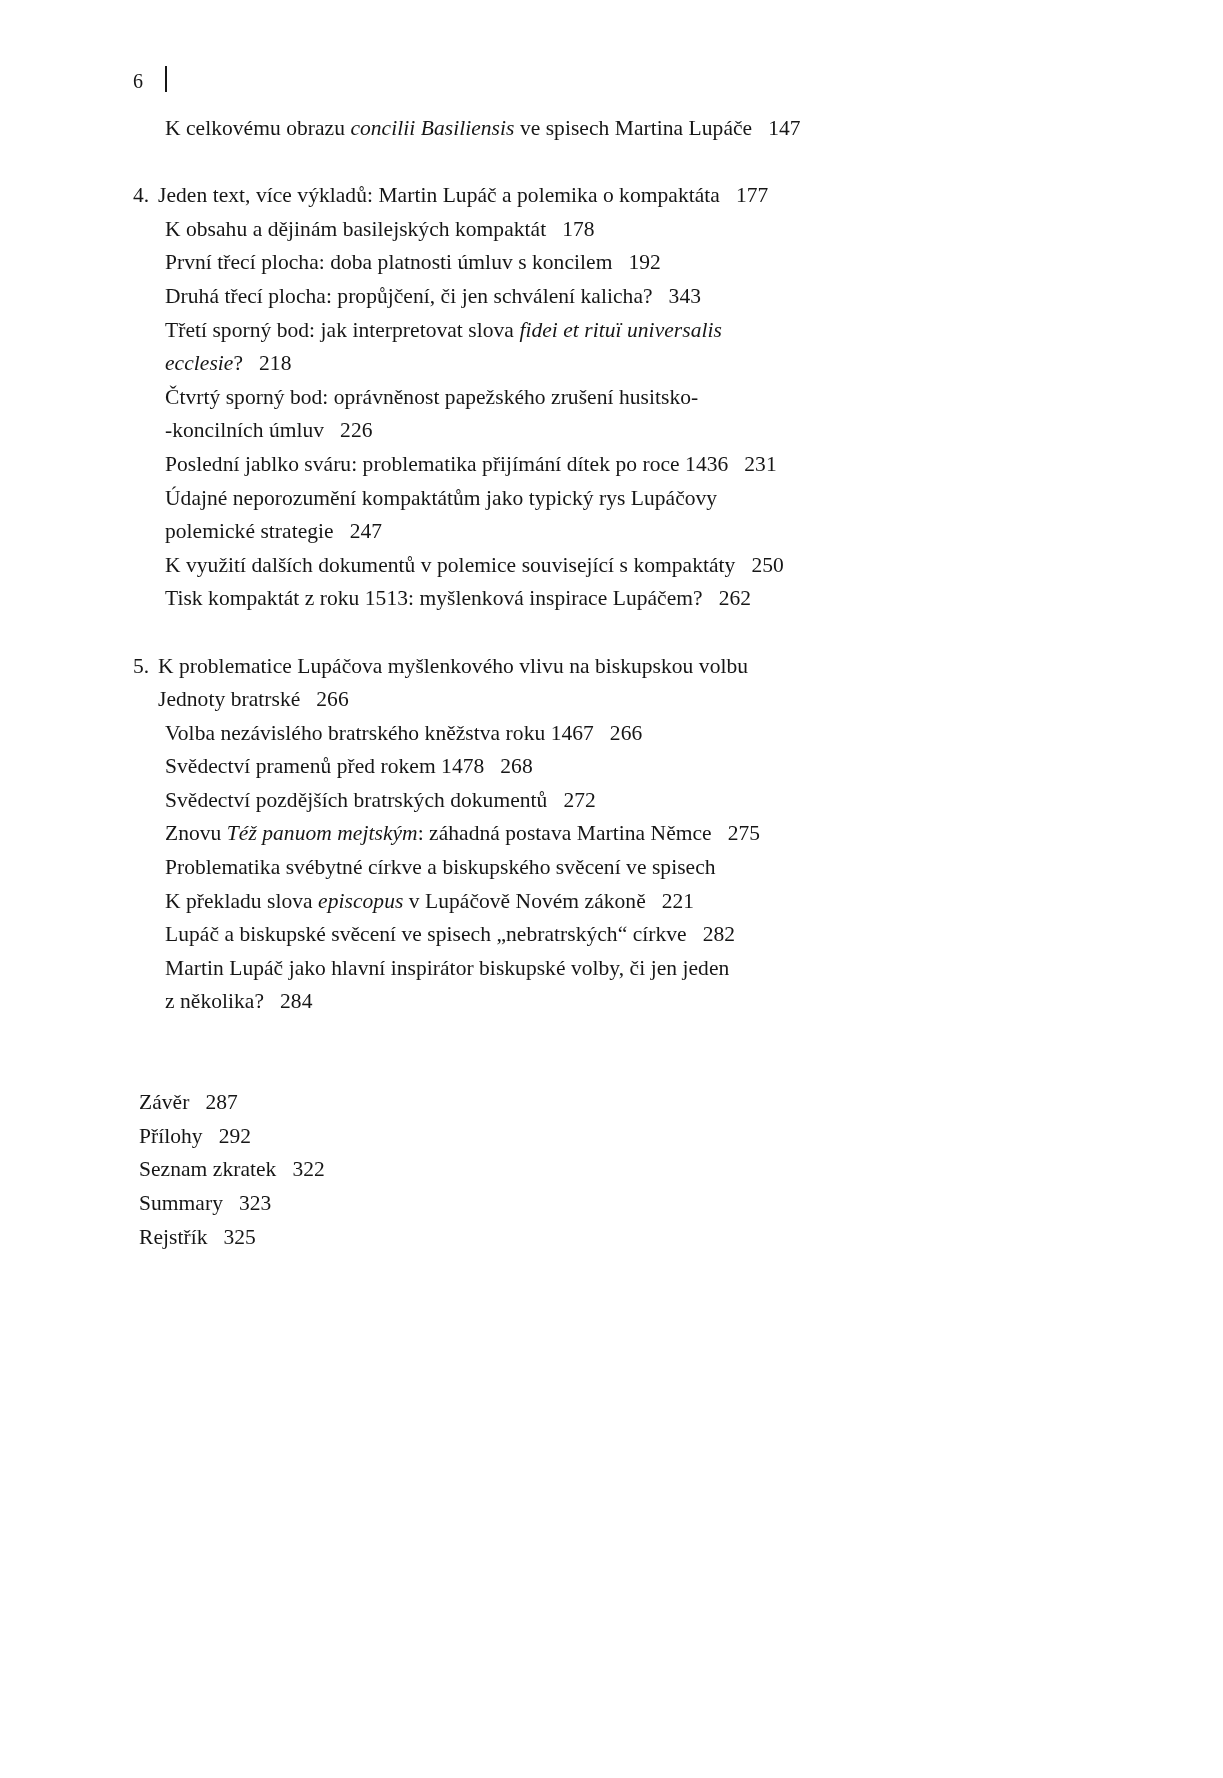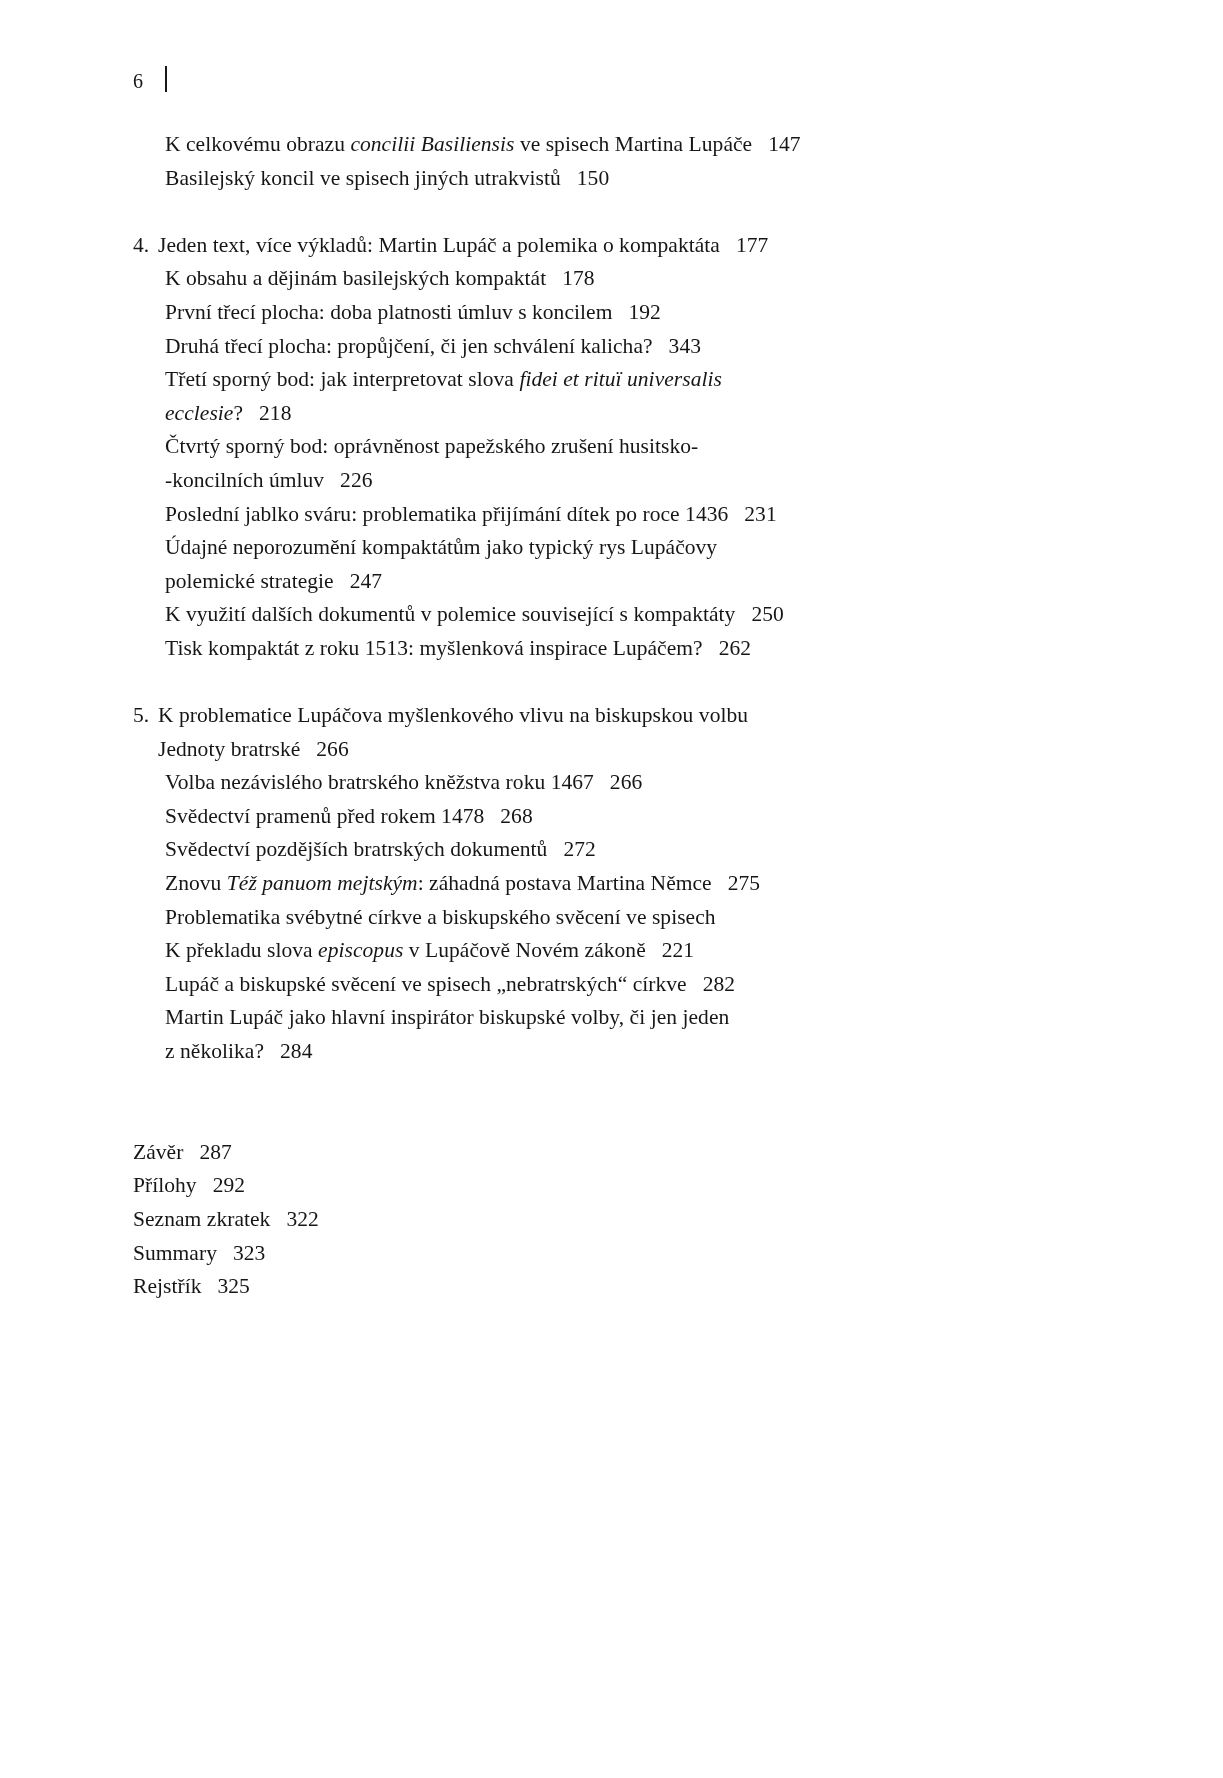--- a/index.html
+++ b/index.html
@@ -47,37 +47,37 @@
     height: 26px;
     background: #171717;
     position: relative;
     top: 4px;
   }
 
   
   .toc {
     position: absolute;
     left: 133px;
-    top: 128px;
+    top: 112px;
     width: 960px;
   }
 
   .line {
     font-size: 21.5px;
     line-height: 33.6px;
     white-space: pre-wrap;
     color: #161616;
     letter-spacing: 0.05px;
   }
 
   
   .lvl-section  { padding-left: 0px;  text-indent: 0; }
   .lvl-cont     { padding-left: 25px; }
   .lvl-sub      { padding-left: 32px; }
-  .lvl-flush    { padding-left: 0px; }
+  .lvl-flush    { padding-left: 0px; margin-left: 6px; }
 
   .sec-num {
     display: inline-block;
     width: 25px;
   }
 
   .it { font-style: italic; }
 
   
   .pg {
@@ -92,21 +92,20 @@
 
 <div class="page">
 
   <div class="folio">
     <span class="folio-num">6</span>
     <span class="folio-rule"></span>
   </div>
 
   <div class="toc" id="toc-root">
       <div class="line lvl-sub"><span>K celkovému obrazu </span><span class="it">concilii Basiliensis</span><span> ve spisech Martina Lupáče</span><span class="pg">147</span></div>
-      <div class="line lvl-sub"><span>Basilejský koncil ve spisech jiných utrakvistů</span><span class="pg">150</span></div>
       <div class="gap-block"></div>
       <div class="line lvl-section"><span class="sec-num">4.</span><span>Jeden text, více výkladů: Martin Lupáč a polemika o kompaktáta</span><span class="pg">177</span></div>
       <div class="line lvl-sub"><span>K obsahu a dějinám basilejských kompaktát</span><span class="pg">178</span></div>
       <div class="line lvl-sub"><span>První třecí plocha: doba platnosti úmluv s koncilem</span><span class="pg">192</span></div>
       <div class="line lvl-sub"><span>Druhá třecí plocha: propůjčení, či jen schválení kalicha?</span><span class="pg">343</span></div>
       <div class="line lvl-sub"><span>Třetí sporný bod: jak interpretovat slova </span><span class="it">fidei et rituï universalis</span></div>
       <div class="line lvl-sub"><span class="it">ecclesie</span><span>?</span><span class="pg">218</span></div>
       <div class="line lvl-sub"><span>Čtvrtý sporný bod: oprávněnost papežského zrušení husitsko-</span></div>
       <div class="line lvl-sub"><span>-koncilních úmluv</span><span class="pg">226</span></div>
       <div class="line lvl-sub"><span>Poslední jablko sváru: problematika přijímání dítek po roce 1436</span><span class="pg">231</span></div>

